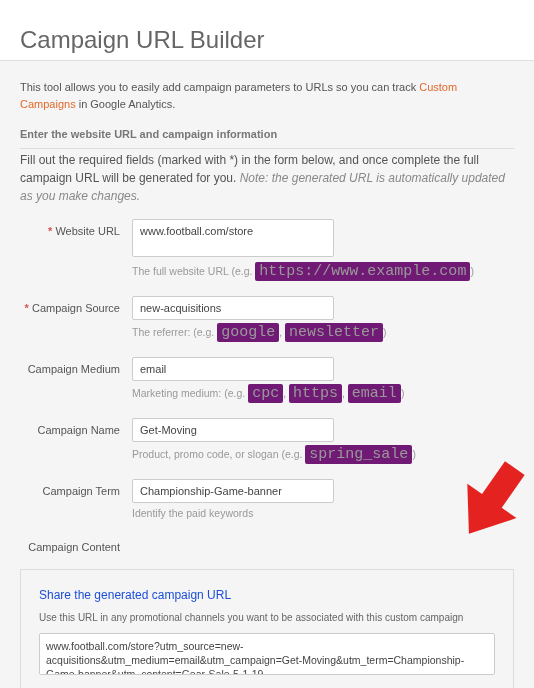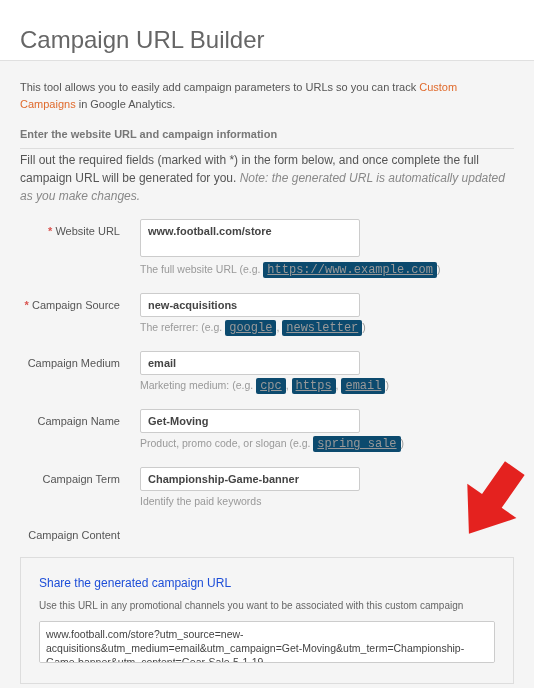--- a/index.html
+++ b/index.html
@@ -42,58 +42,55 @@
     font-size: 12px;
     color: #555;
     line-height: 1.5;
     margin-bottom: 14px;
   }
   .instr .note { font-style: italic; color: #888; }
   .form-row {
     display: flex;
     align-items: flex-start;
     margin-bottom: 16px;
-    gap: 8px;
   }
   .form-label {
     width: 112px;
     text-align: right;
     padding-right: 12px;
     padding-top: 6px;
     font-size: 11px;
     color: #555;
   }
   .form-label .req { color: #d9534f; font-weight: bold; }
   .form-field { flex: 1; }
   .form-field input[type=text], .form-field textarea {
-    width: 220px;
+    width: 202px;
     border: 1px solid #ccc;
     border-radius: 2px;
     padding: 5px 7px;
     font-size: 11px;
     color: #444;
     font-family: inherit;
     resize: none;
-    font-weight: bold;
   }
   .form-field textarea.url-input {
     height: 38px;
   }
   .helper {
     font-size: 10.5px;
     color: #999;
     margin-top: 4px;
   }
   .helper code {
-    background: #0c4a6e;
+    background: #701a75;
     padding: 1px 4px;
     border-radius: 2px;
     font-family: "Courier New", monospace;
-    font-size: 12px;
-    text-decoration: underline;
+    font-size: 15px;
   }
   .share-box {
     border: 1px solid #ddd;
     padding: 18px;
     margin-top: 10px;
     background: #f5f5f5;
     position: relative;
   }
   .share-title {
     font-size: 12px;

